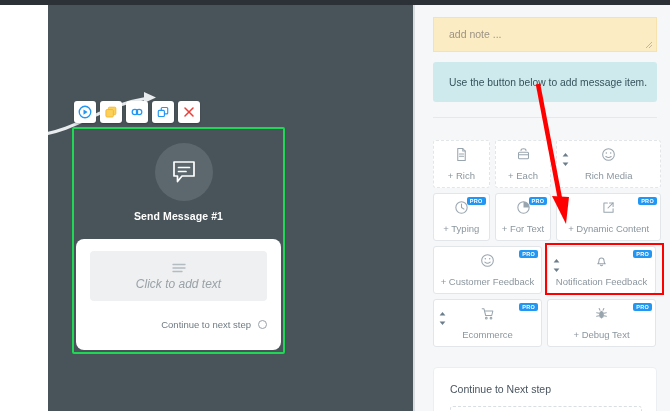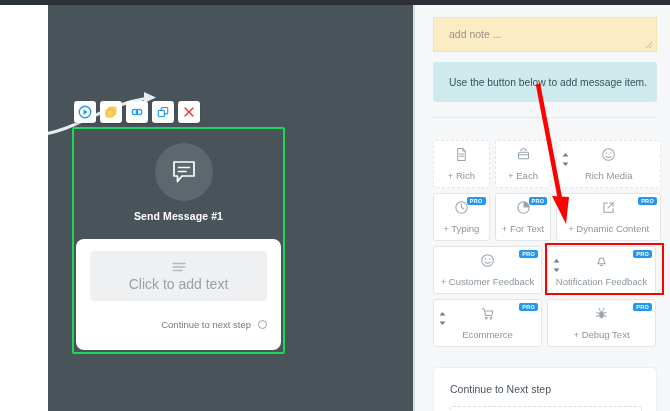--- a/index.html
+++ b/index.html
@@ -96,21 +96,22 @@
     position: absolute;
     left: 14px; top: 12px;
     width: 177px; height: 50px;
     background: #eff0f1;
     border-radius: 4px;
     display: flex; flex-direction: column;
     align-items: center; justify-content: center;
     gap: 3px;
   }
   .card-placeholder-text {
-    font-size: 14px;
+    font-size: 12px;
+    font-style: italic;
     color: #9aa2a8;
   }
   .card-continue {
     position: absolute;
     right: 14px; bottom: 20px;
     display: flex; align-items: center; gap: 7px;
   }
   .card-continue-label {
     font-size: 9.5px;
     color: #6f7b83;

